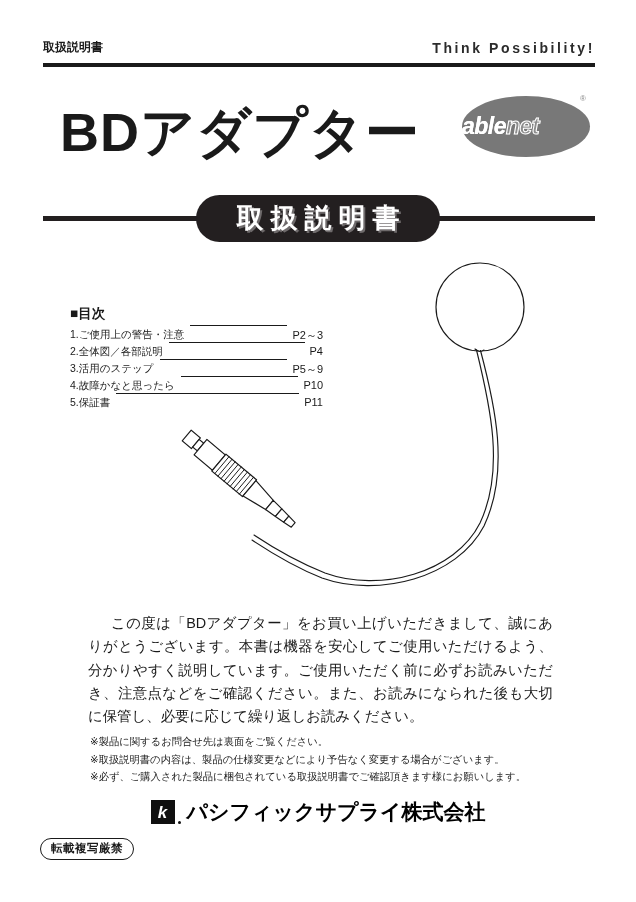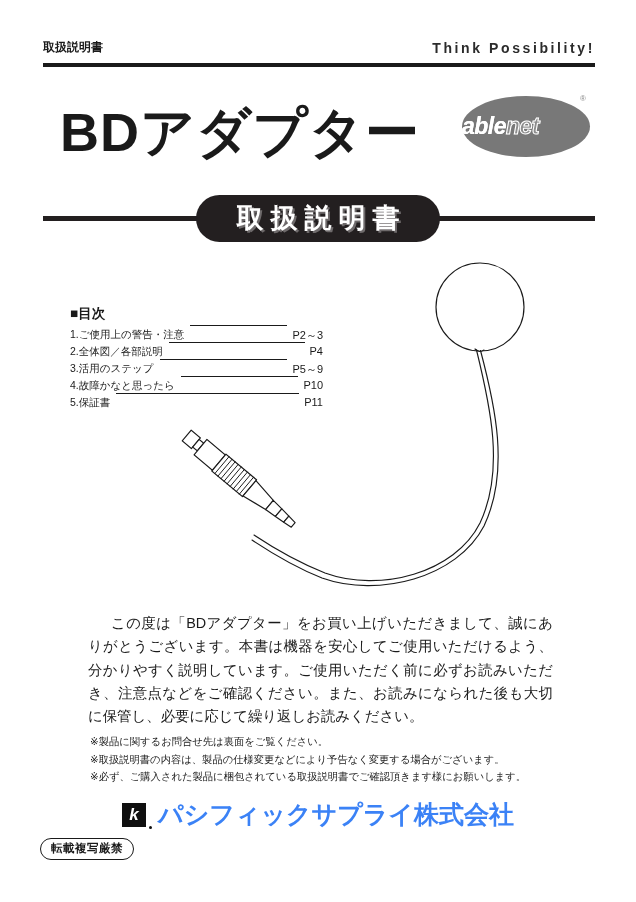--- a/index.html
+++ b/index.html
@@ -126,21 +126,21 @@
     width:24px;height:24px;background:#0f0f0f;
     display:flex;align-items:center;justify-content:center;
     font-size:17px;font-weight:bold;font-style:italic;color:#ffffff;
     line-height:1;
   }
   .k-dot{
     width:3px;height:3px;background:#0f0f0f;border-radius:50%;
     align-self:flex-end;margin-bottom:2px;margin-left:-3px;
   }
   .company-name{
-    font-size:25px;font-weight:bold;color:#3b82f6;
+    font-size:21px;font-weight:bold;color:#000000;
     letter-spacing:0px;
   }
   .copy-badge{
     position:absolute;left:40px;top:838px;
     padding:3px 10px 4px 10px;
     border:1.6px solid #1a1a1a;border-radius:14px;
     font-size:11.5px;font-weight:bold;color:#1a1a1a;
     letter-spacing:0.5px;
     line-height:1.15;
   }

